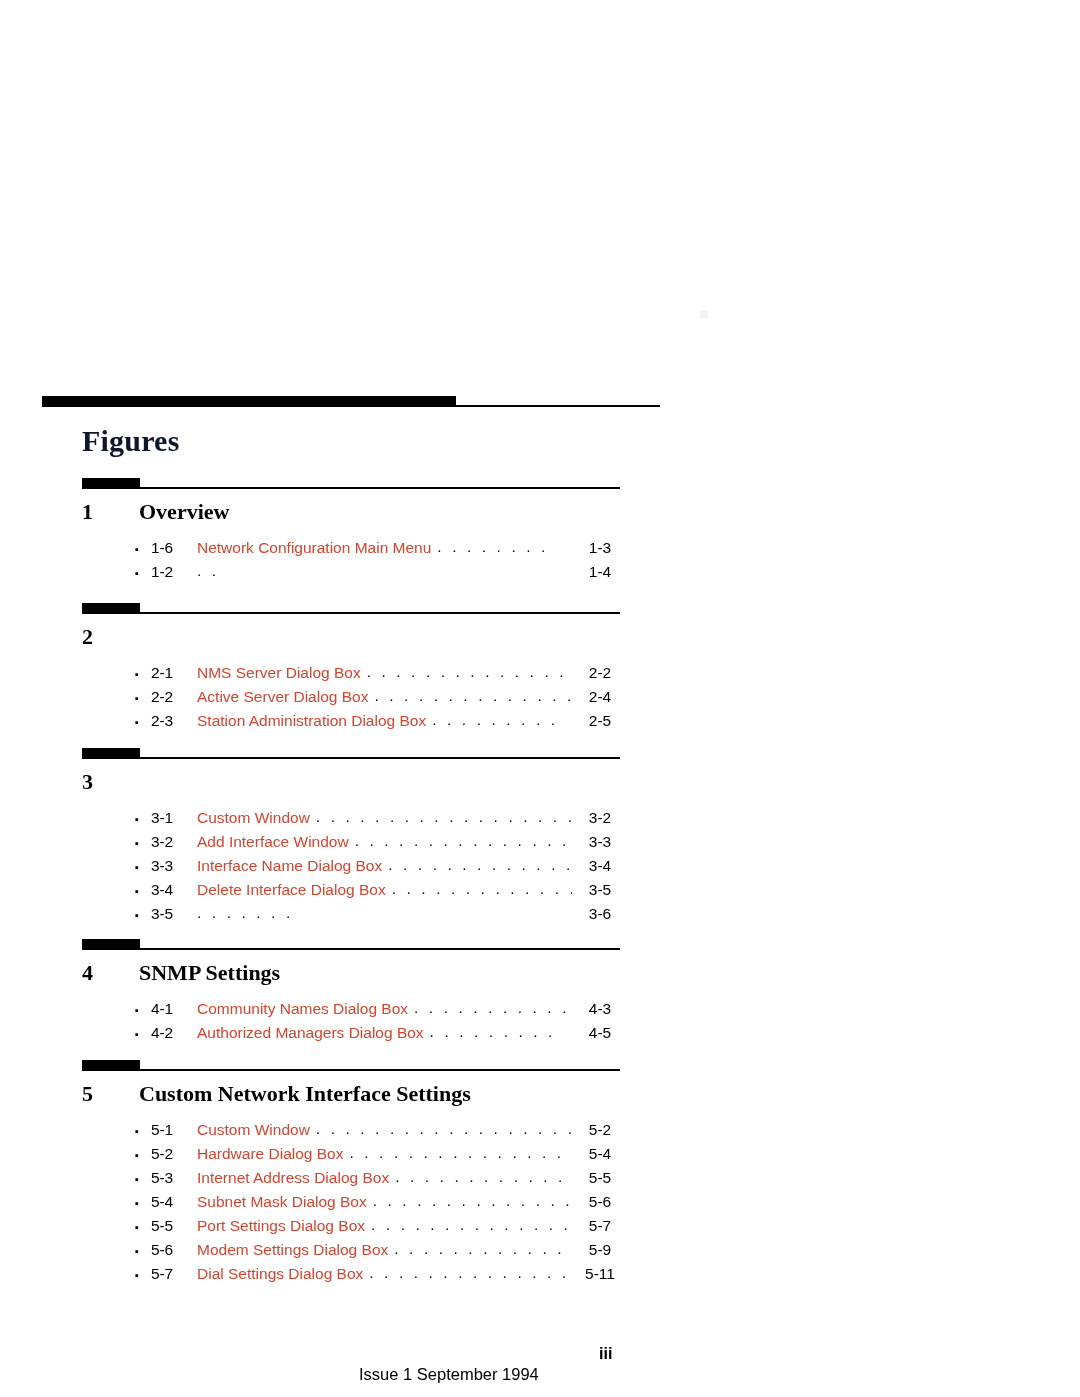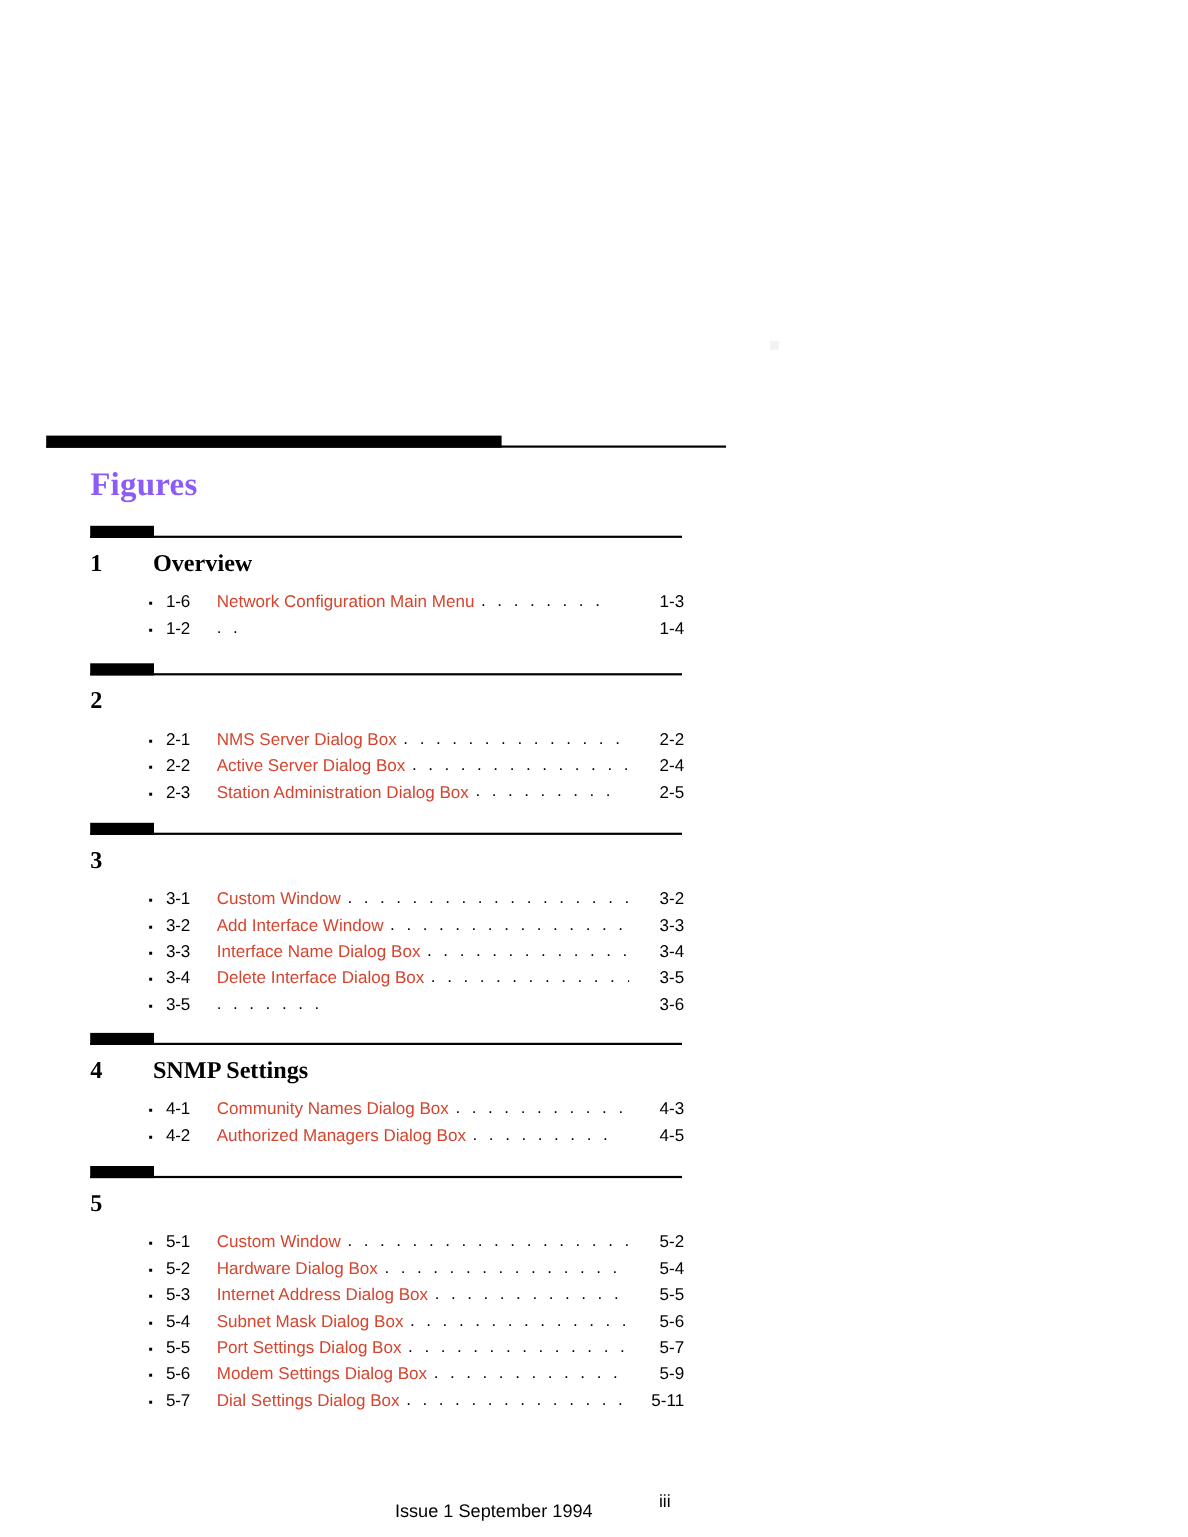--- a/index.html
+++ b/index.html
@@ -45,21 +45,21 @@
   }
 
   
   .page-title {
     position: absolute;
     left: 82px;
     top: 424px;
     font-size: 30px;
     font-weight: bold;
     letter-spacing: 0.2px;
-    color: #8b5cf6;
+    color: #0f172a;
   }
 
   
   .chapter {
     position: absolute;
     left: 82px;
     width: 540px;
   }
   .chap-rule {
     position: relative;
@@ -138,21 +138,21 @@
     color: #000000;
     font-size: 15.5px;
     letter-spacing: 3.1px;
     white-space: nowrap;
     position: relative;
     top: -1px;
   }
   .fig-page {
     flex: 0 0 44px;
     color: #000000;
-    text-align: right;
+    text-align: center;
     padding-left: 6px;
     font-size: 15.5px;
   }
 
   
   .footer {
     position: absolute;
     left: 0;
     top: 1345px;
     width: 1080px;
@@ -163,22 +163,22 @@
   .footer-inner {
     position: absolute;
     left: 359px;
     top: 0;
     white-space: nowrap;
     margin-top: 20px;
   }
   .footer-page {
     position: absolute;
     left: 599px;
-    top: 12px;
-    font-weight: normal;
+    top: 0;
+    font-weight: bold;
     font-size: 16px;
   }
   .faint-mark {
     position: absolute;
     left: 700px;
     top: 310px;
     width: 8px;
     height: 8px;
     background: #f2f2f2;
   }
@@ -326,20 +326,21 @@
           </div>
         </div>
       </div>
       <div class="chapter" style="top: 1060px;">
         <div class="chap-rule">
           <div class="bar"></div>
           <div class="line"></div>
         </div>
         <div class="chap-head">
           <span class="chap-num">5</span>
+          <span class="chap-title">Custom Network Interface Settings</span>
         </div>
         <div class="fig-list">
           <div class="fig-row">
             <span class="fig-bullet">▪</span>
             <span class="fig-num">5-1</span>
             <span class="fig-label">Custom Window</span>
             <span class="fig-dots">. . . . . . . . . . . . . . . . . . . . . .</span>
             <span class="fig-page">5-2</span>
           </div>
           <div class="fig-row">

